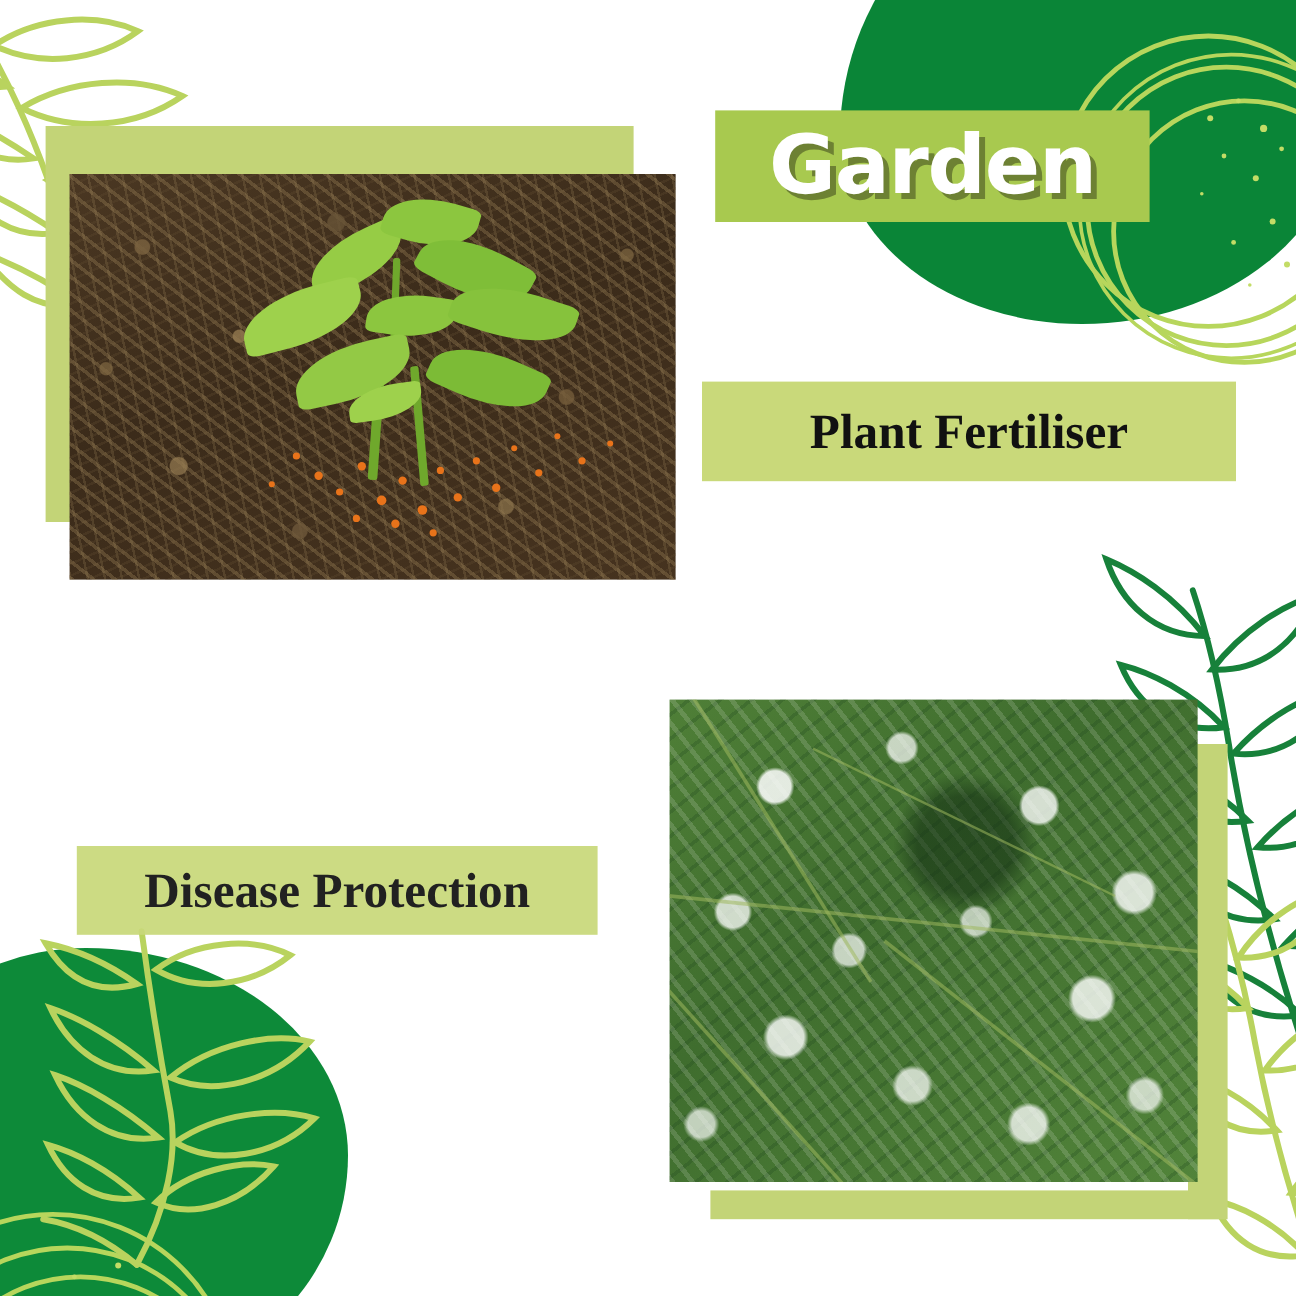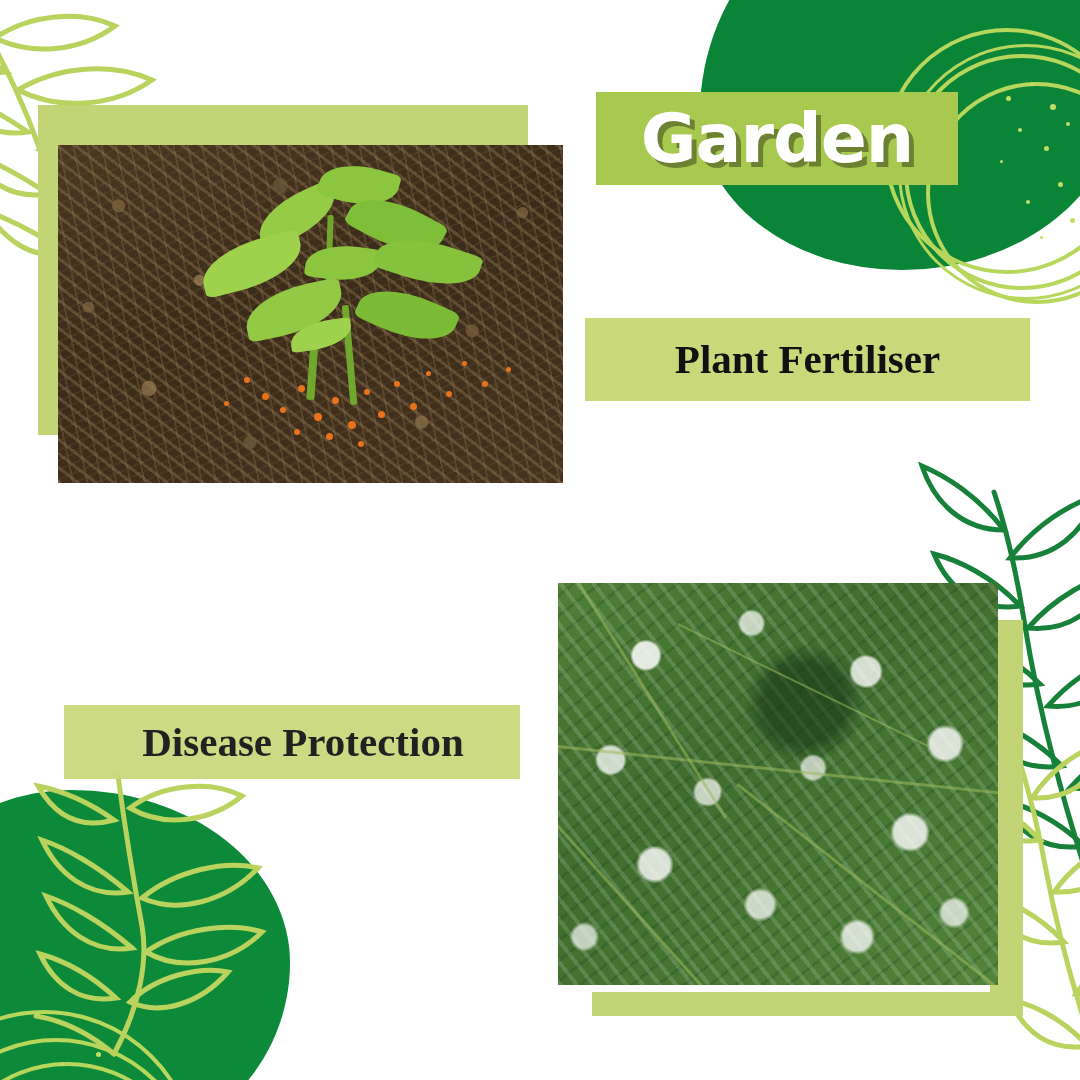--- a/index.html
+++ b/index.html
@@ -229,17 +229,17 @@
       <path d="M112 128 C146 100 196 90 228 98 C196 132 148 144 112 128Z"></path>
       <path d="M98 122 C68 96 36 78 12 70 C28 104 58 128 98 122Z"></path>
       <path d="M116 182 C150 158 200 152 232 162 C200 194 150 202 116 182Z"></path>
       <path d="M102 178 C72 152 40 134 16 126 C32 160 62 184 102 178Z"></path>
       <path d="M100 232 C126 206 170 196 198 202 C170 234 130 246 100 232Z"></path>
       <path d="M86 228 C60 204 32 190 10 184 C24 214 50 234 86 228Z"></path>
       <path d="M84 284 C58 262 30 250 6 246"></path>
     </svg>
   </div>
 
-  <div class="banner banner-sub" style="left:64px;top:705px;width:434px;height:74px;opacity:.93;padding-left:22px;">
+  <div class="banner banner-sub" style="left:64px;top:705px;width:434px;height:74px;opacity:.93;">
     <span class="sub-text">Disease Protection</span>
   </div>
 
 </div>
 
 </body></html>

